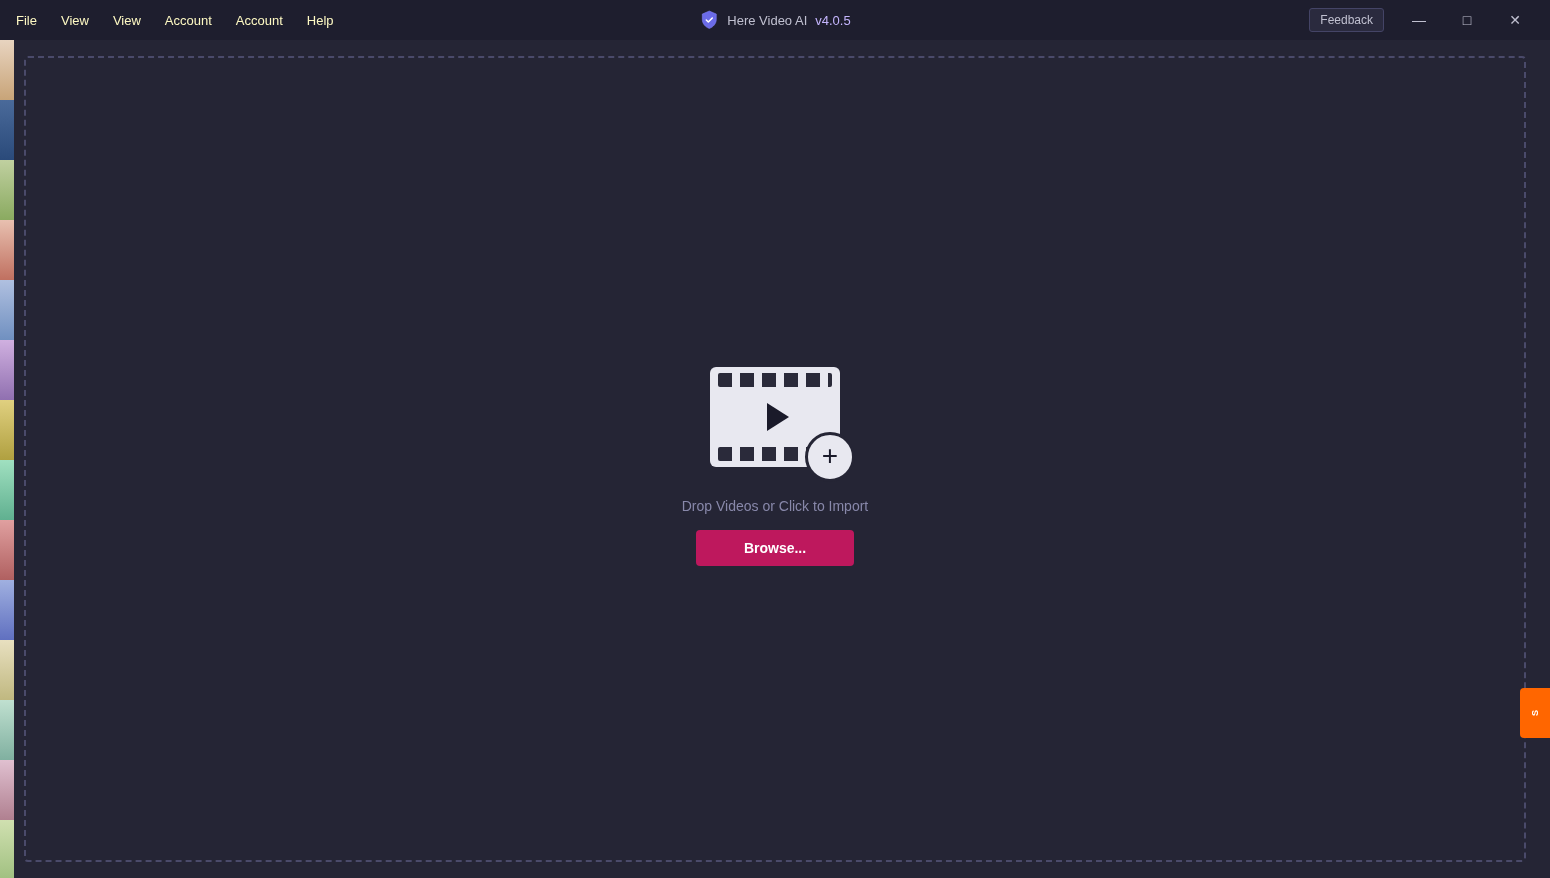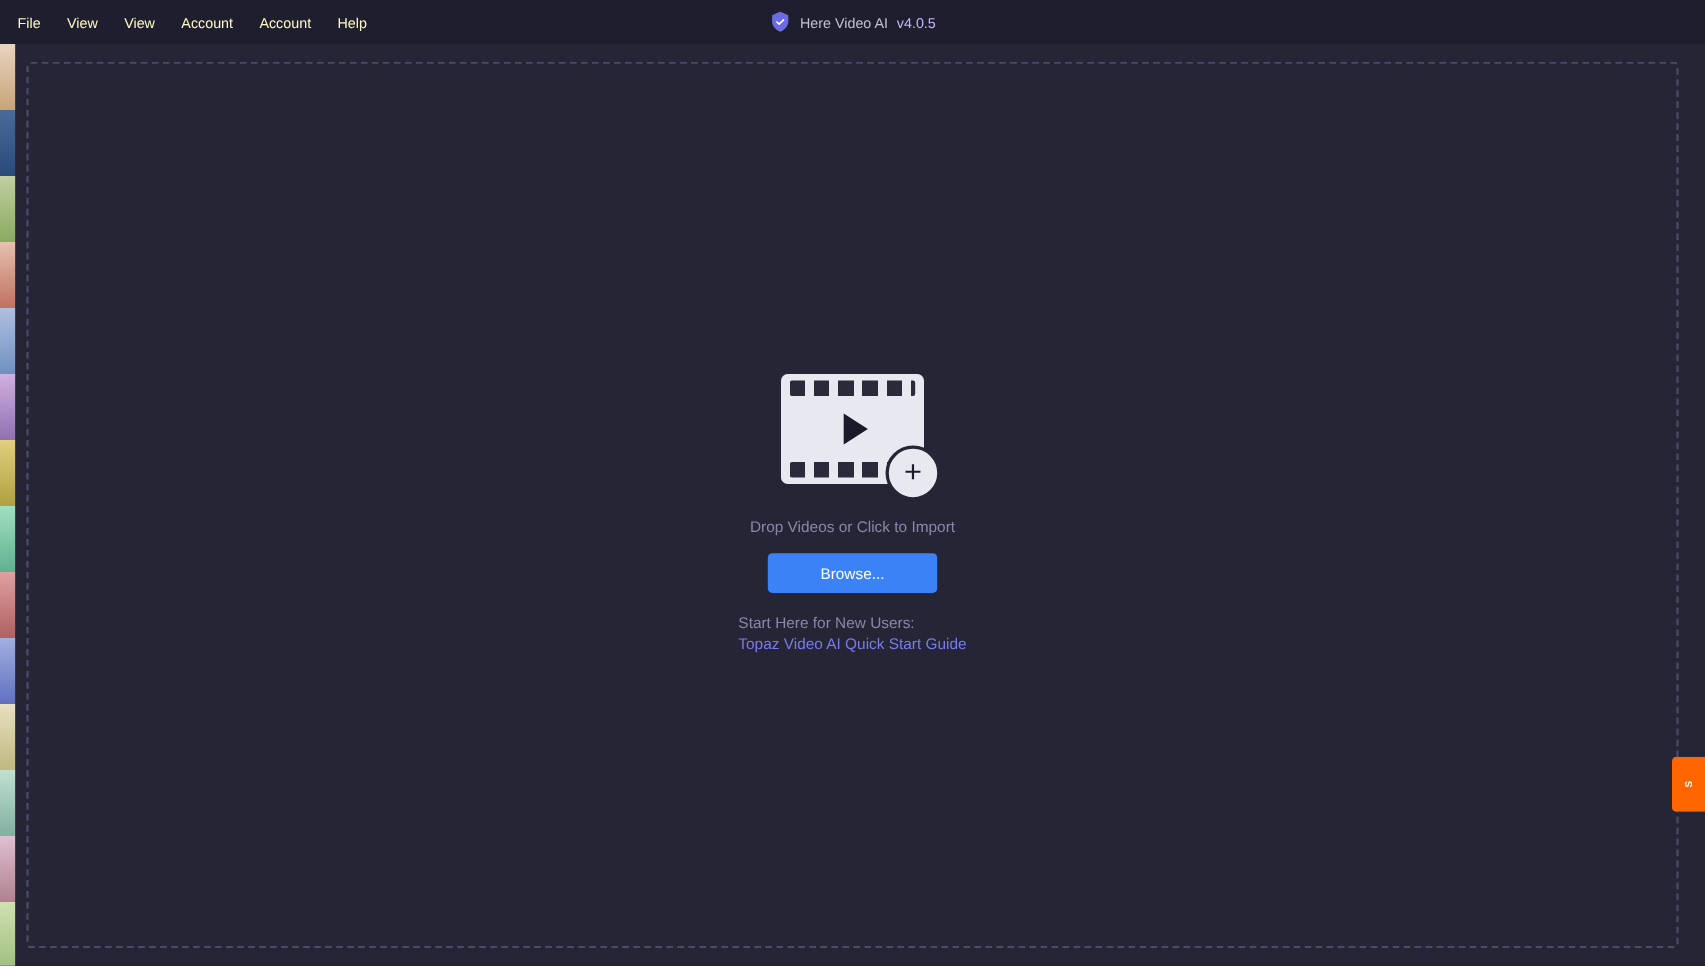--- a/index.html
+++ b/index.html
@@ -210,28 +210,28 @@
       margin-top: -2px;
     }
 
     .drop-text {
       color: #8888aa;
       font-size: 14px;
       text-align: right;
     }
 
     .browse-btn {
-      background: #3b82f6;
+      background: #be185d;
       color: #ffffff;
       border: none;
       padding: 10px 48px;
       font-size: 14px;
       border-radius: 4px;
       cursor: pointer;
-      font-weight: 400;
+      font-weight: 700;
     }
 
     .start-here-text {
       color: #8888aa;
       font-size: 14px;
       text-align: center;
       line-height: 1.6;
     }
 
     .quick-start-link {
@@ -301,43 +301,47 @@
   <div class="titlebar-center">
 
     <svg class="app-logo" viewBox="0 0 20 20" fill="none" xmlns="http://www.w3.org/2000/svg">
       <path d="M10 1L3 4V9.5C3 13.5 6 17.1 10 18.5C14 17.1 17 13.5 17 9.5V4L10 1Z" fill="#6b6be8" stroke="#8888ff" stroke-width="0.5"></path>
       <path d="M7 10l2 2 4-4" stroke="white" stroke-width="1.5" stroke-linecap="round" stroke-linejoin="round"></path>
     </svg>
     <span class="app-title">Here Video AI</span>
     <span class="app-version">v4.0.5</span>
   </div>
 
+  <div class="titlebar-right">
+    <button class="feedback-btn">Feedback</button>
+    <div class="window-controls">
+      <button class="win-btn">—</button>
+      <button class="win-btn">□</button>
+      <button class="win-btn close">✕</button>
+    </div>
+  </div>
 </div>
 
 <div class="main-content">
 
   <div class="drop-zone">
 
     <div class="import-icon-wrapper">
       <div class="film-strip">
         <div class="play-triangle"></div>
       </div>
       <div class="plus-circle">
         <span class="plus-symbol">+</span>
       </div>
     </div>
 
     <span class="drop-text">Drop Videos or Click to Import</span>
 
     <button class="browse-btn">Browse...</button>
 
-    <div>
-      <span class="start-here-text">Start Here for New Users:</span>
-      <a class="quick-start-link" href="#">Topaz Video AI Quick Start Guide</a>
-    </div>
 
   </div>
 </div>
 
 <div class="left-edge-strip">
   <div class="thumb-item" style="background: linear-gradient(to bottom, #e8d4c0, #c8a478);"></div>
   <div class="thumb-item" style="background: linear-gradient(to bottom, #4a6a9a, #2a4a7a);"></div>
   <div class="thumb-item" style="background: linear-gradient(to bottom, #c0d0a0, #8aaa60);"></div>
   <div class="thumb-item" style="background: linear-gradient(to bottom, #e8c0b0, #c07060);"></div>
   <div class="thumb-item" style="background: linear-gradient(to bottom, #b0c0e0, #7090c0);"></div>

